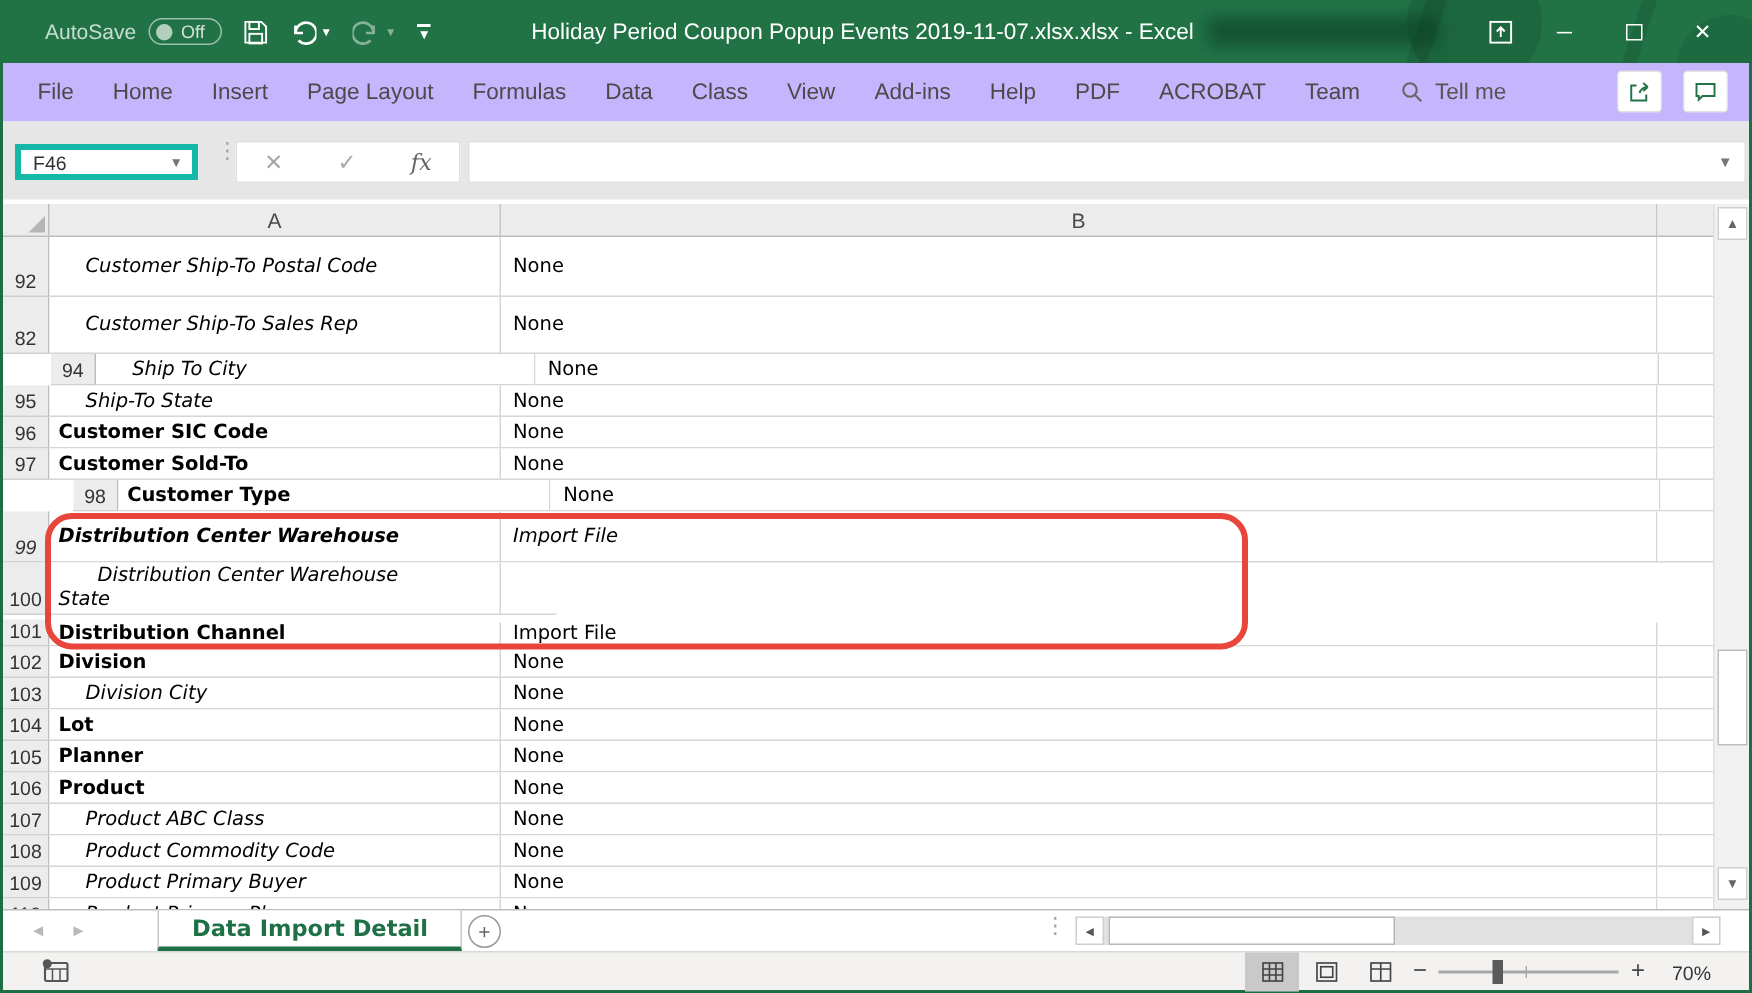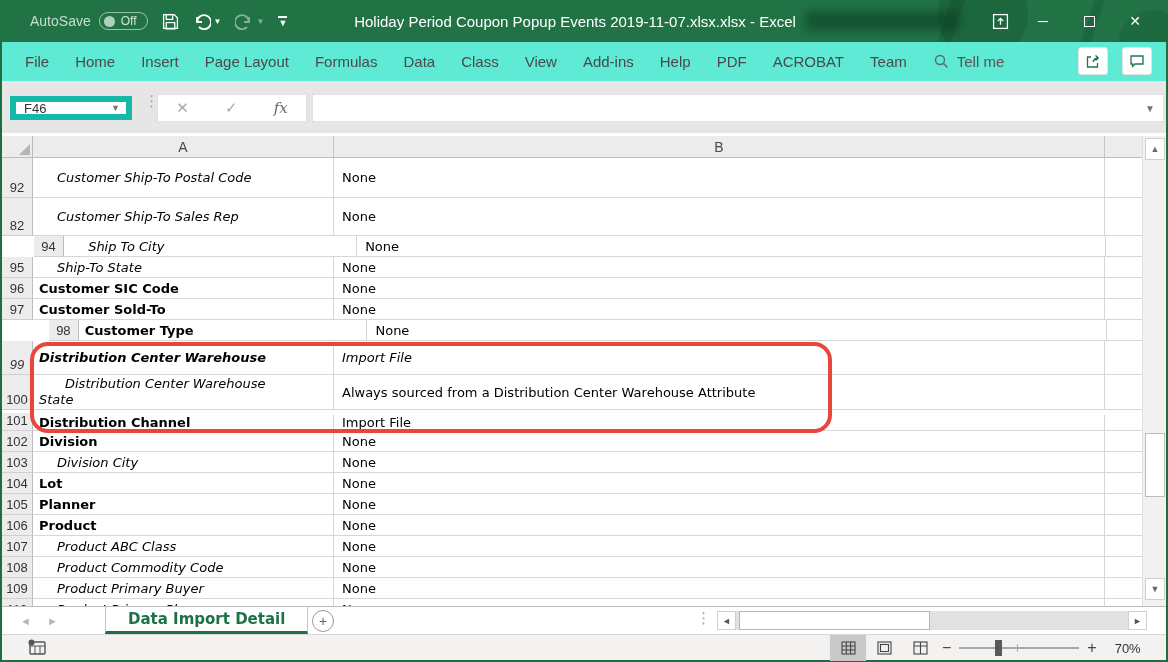--- a/index.html
+++ b/index.html
@@ -23,30 +23,30 @@
   .drop { font-size:8px; margin-left:3px; color:#fff; }
   .dim { opacity:.45; }
   .tb-title { position:absolute; left:575px; top:0; transform:translateX(-50%); height:42px; display:flex; align-items:center; font-size:15px; color:#fff; white-space:nowrap; }
   .user-blob { position:absolute; left:805px; top:11px; width:155px; height:20px; border-radius:4px; background:rgba(10,60,35,.55); filter:blur(5px); }
   .tb-right { position:absolute; right:10px; top:0; height:42px; display:flex; align-items:center; gap:0; }
   .winbtn { width:46px; height:42px; display:flex; align-items:center; justify-content:center; color:#fff; font-size:14px; }
   .maxbox { width:11px; height:11px; border:1px solid #fff; }
   .ribbondisp { width:40px; height:42px; display:flex; align-items:center; justify-content:center; }
 
   
-  .ribbonrow { position:absolute; left:0; top:42px; width:1164px; height:39px; background:#5eead4; display:flex; align-items:center; }
+  .ribbonrow { position:absolute; left:0; top:42px; width:1164px; height:39px; background:#c4b5fd; display:flex; align-items:center; }
   .rtabs { display:flex; align-items:center; padding-left:10px; }
   .rtab { padding:0 13px; font-size:15px; color:#4a4a4a; height:39px; display:flex; align-items:center; white-space:nowrap; }
   .tellme { display:flex; align-items:center; gap:8px; margin-left:14px; color:#555; font-size:15px; }
   .rib-right { position:absolute; right:14px; top:5px; display:flex; gap:14px; }
   .rib-sq { width:30px; height:28px; border:1px solid #e2e2e2; border-radius:3px; background:#fff; display:flex; align-items:center; justify-content:center; }
 
   
   .fstrip { position:absolute; left:0; top:81px; width:1164px; height:52px; background:#e6e6e6; }
-  .namebox { position:absolute; left:8px; top:15px; width:122px; height:24px; background:#fff; border:6px solid #14b8a6; display:flex; align-items:center; font-size:13px; color:#333; padding-left:8px; }
+  .namebox { position:absolute; left:8px; top:15px; width:122px; height:24px; background:#fff; border:4px solid #14b8a6; display:flex; align-items:center; font-size:13px; color:#333; padding-left:8px; }
   .namebox .nb-arrow { position:absolute; right:6px; font-size:9px; color:#777; }
   .vdots { position:absolute; top:16px; color:#a5a5a5; font-size:15px; letter-spacing:0; line-height:7px; }
   .fbtns { position:absolute; left:155px; top:13px; width:150px; height:28px; background:#fff; border:1px solid #e0e0e0; display:flex; align-items:center; justify-content:space-around; }
   .fbtn { color:#a8a8a8; font-size:15px; }
   .fx { color:#666; font-style:italic; font-family:"DejaVu Serif", serif; font-size:15px; }
   .finput { position:absolute; left:310px; top:13px; width:852px; height:28px; background:#fff; border:1px solid #e0e0e0; font-size:13px; color:#222; display:flex; align-items:center; padding-left:6px; }
   .fexpand { position:absolute; right:8px; color:#777; font-size:10px; }
 
   
   .grid { position:absolute; left:0; top:136px; width:1140px; height:470px; overflow:hidden; background:#fff; font-family:"DejaVu Sans", sans-serif; }
@@ -271,21 +271,20 @@
           <div class="cell cell-c"></div>
         </div>
         <div class="grid-row" style="height: 35px;">
           <div class="row-num">100</div>
           <div class="cell cell-a">
             <div class="wrap2">
               <div class="l1">Distribution Center Warehouse</div>
               <div class="l2">State</div>
             </div>
           </div>
-          <div class="cell cell-b">Always sourced from a Distribution Center Warehouse Attribute</div>
           <div class="cell cell-c"></div>
         </div>
         <div class="grid-row" style="height: 21px; align-items: flex-end;">
           <div class="row-num">101</div>
           <div class="cell cell-a lbl-bold">Distribution Channel</div>
           <div class="cell cell-b">Import File</div>
           <div class="cell cell-c"></div>
         </div>
         <div class="grid-row" style="height: 21px;">
           <div class="row-num">102</div>

